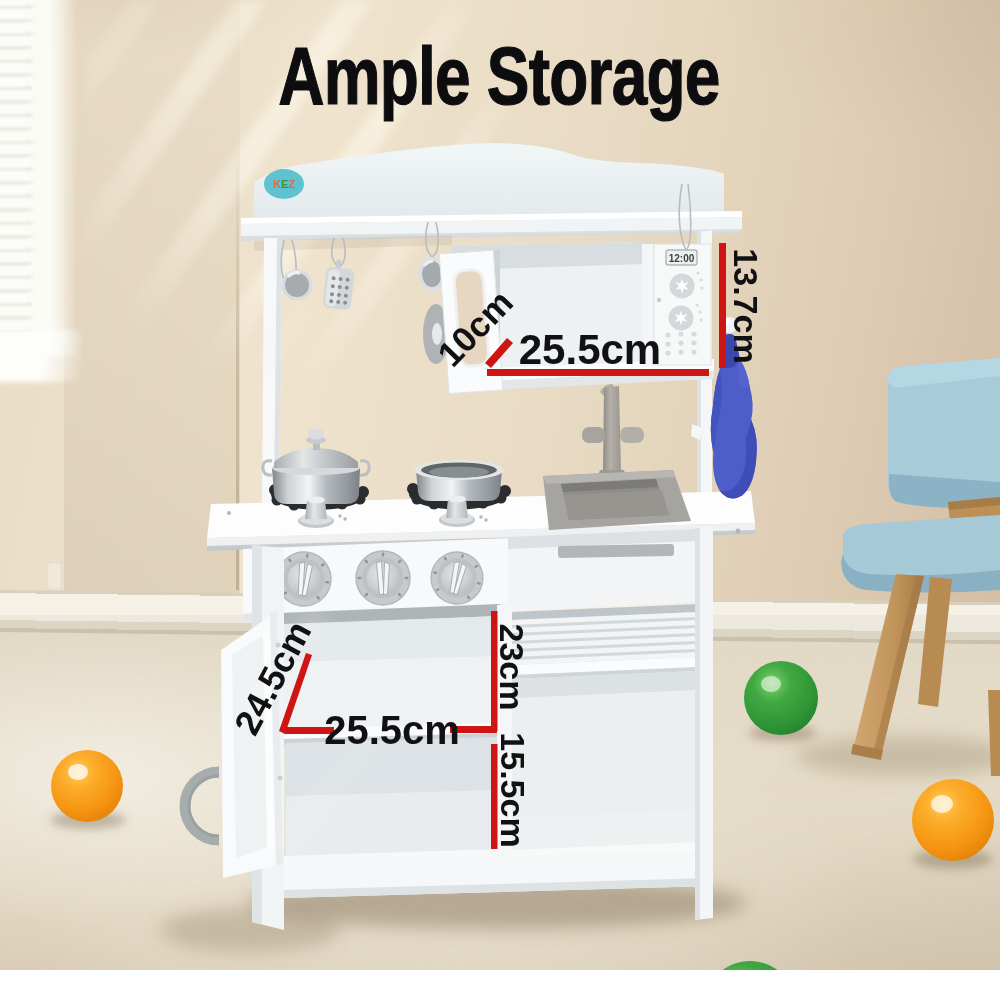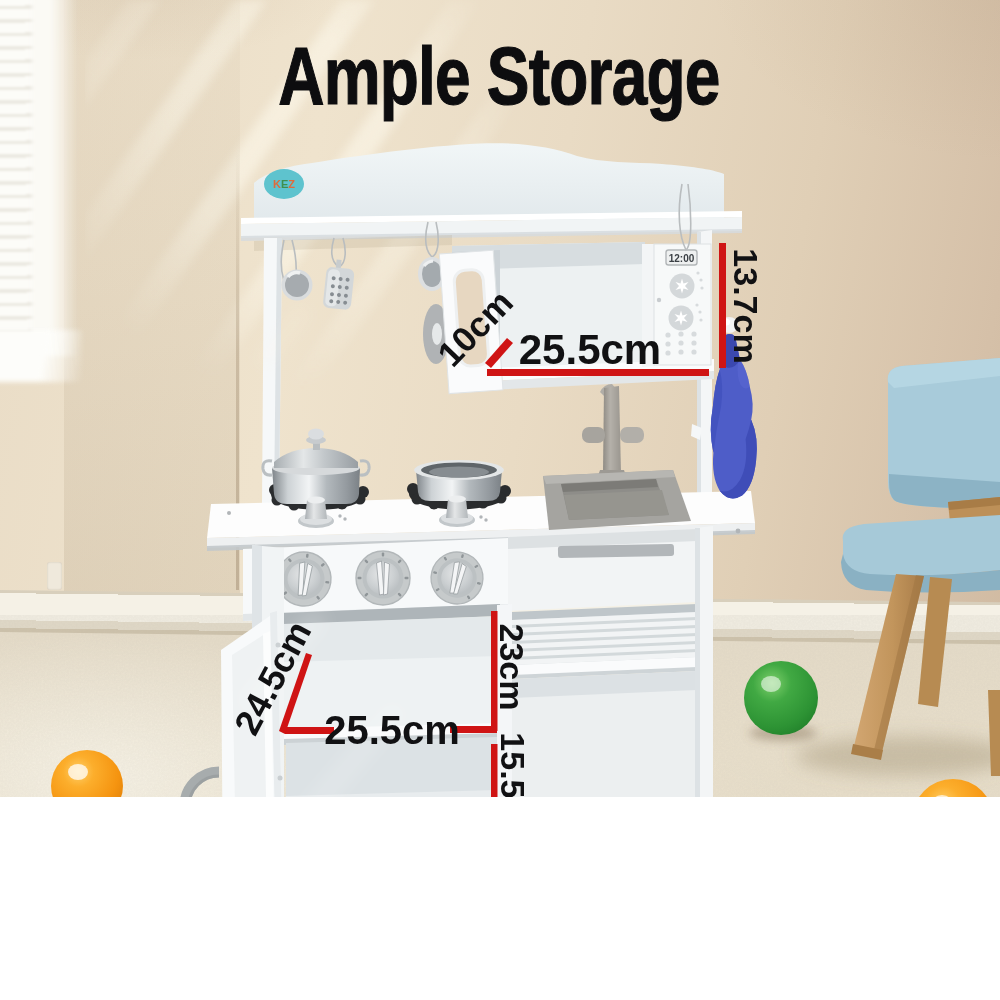--- a/index.html
+++ b/index.html
@@ -1,16 +1,16 @@
 <!DOCTYPE html>
 <html><head>
 <meta charset="utf-8">
 <style>
   html,body{margin:0;padding:0;}
-  #stage{position:relative;width:1000px;height:797px;overflow:hidden;opacity:.999;
+  #stage{position:relative;width:1000px;height:970px;overflow:hidden;opacity:.999;
     font-family:"Liberation Sans", sans-serif;
     background:linear-gradient(100deg,#e9dcc6 0%,#efe3cd 30%,#e9dbc4 52%,#e0cfb6 74%,#d5c0a8 92%,#cfb9a0 100%);}
   .abs{position:absolute;}
 </style>
 </head>
 <body>
 <div id="stage">
 
   <div class="abs" id="wallshade"></div>
 

